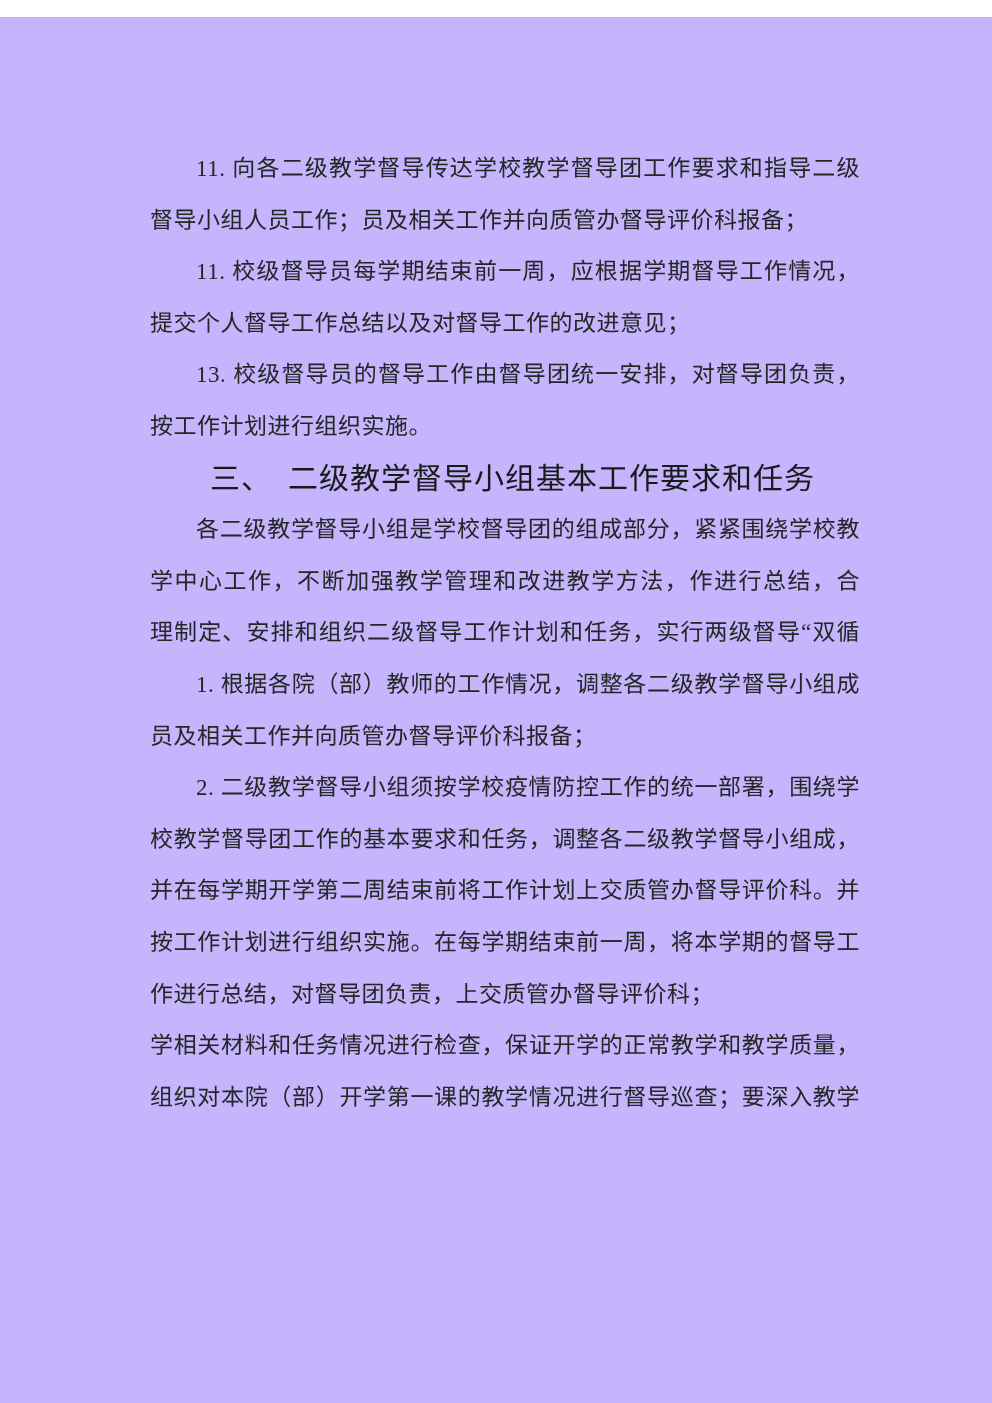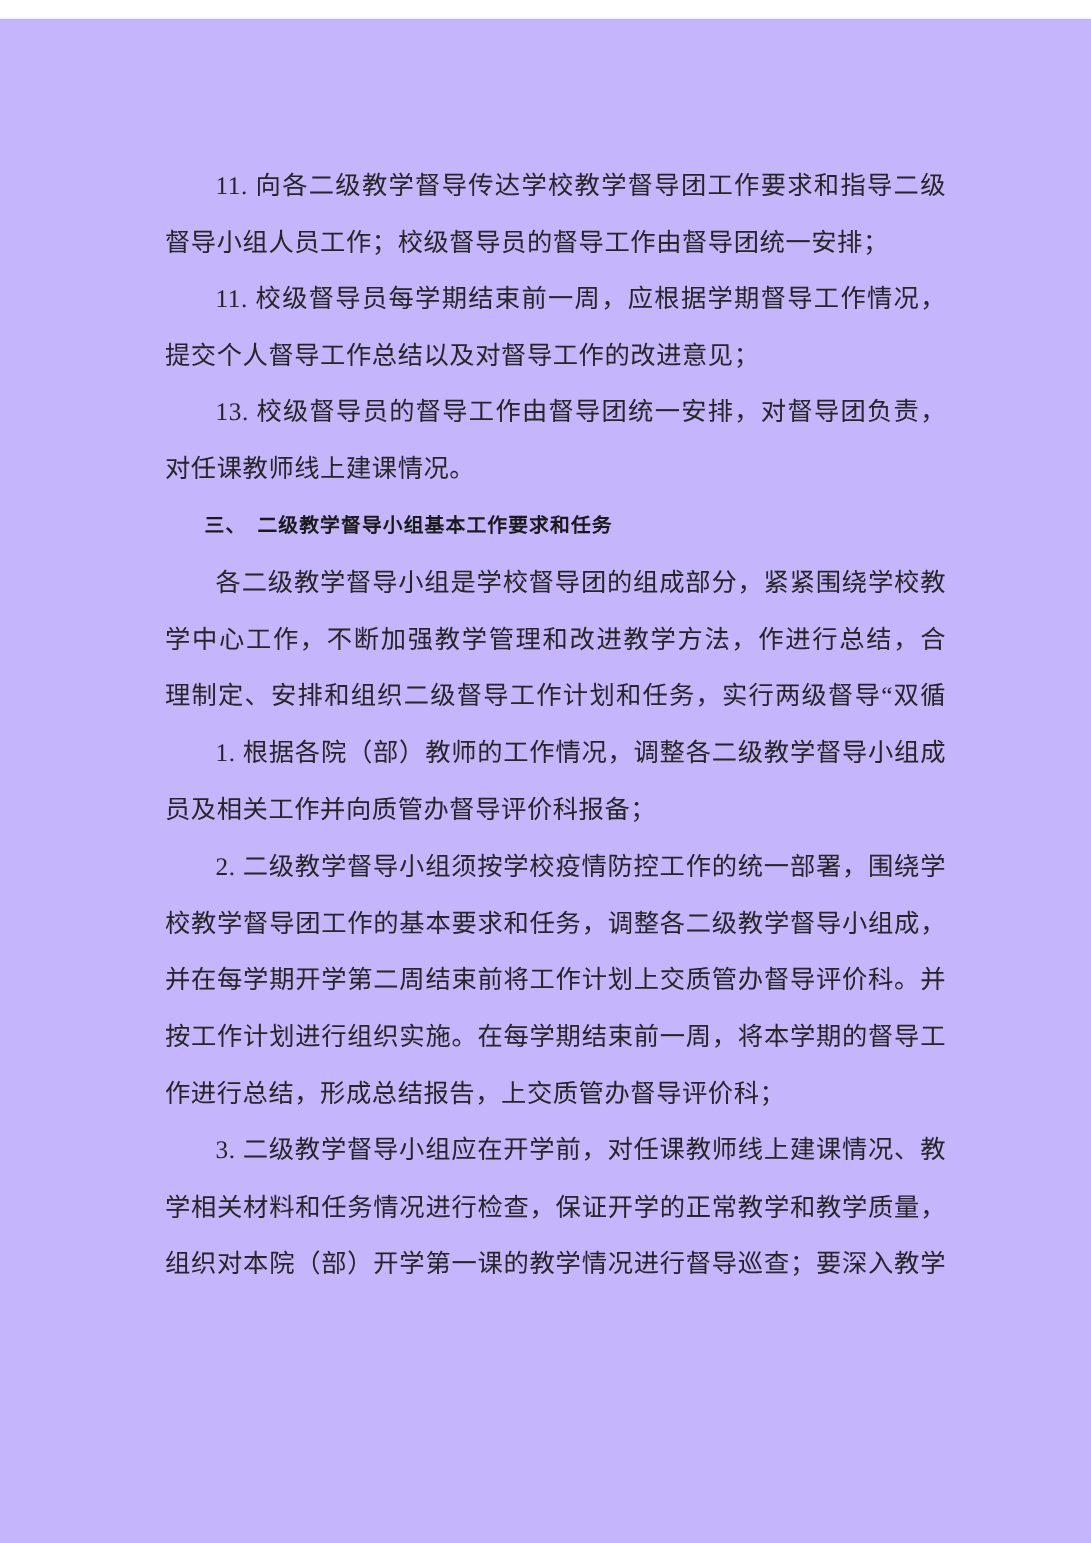--- a/index.html
+++ b/index.html
@@ -41,47 +41,47 @@
   }
   .line.end {
     text-align-last: left;
   }
   .heading-block {
     margin: 0;
     padding: 0;
   }
   .heading-block .line {
     font-family: "Liberation Sans", "DejaVu Sans", sans-serif;
-    font-weight: 700;
-    font-size: 18px;
+    font-weight: 400;
+    font-size: 30px;
     color: #1a1a1a;
     text-align-last: left;
     text-indent: 2em;
     letter-spacing: 1px;
   }
 </style>
 </head>
 <body>
 
 <div class="page">
   <div class="content">
 
     <p class="para">
       <span class="line first">11. 向各二级教学督导传达学校教学督导团工作要求和指导二级</span>
-      <span class="line end">督导小组人员工作；校级督导员的督导工作由督导团统一安排；</span>
+      <span class="line end">督导小组人员工作；员及相关工作并向质管办督导评价科报备；</span>
     </p>
 
     <p class="para">
       <span class="line first">11. 校级督导员每学期结束前一周，应根据学期督导工作情况，</span>
       <span class="line end">提交个人督导工作总结以及对督导工作的改进意见；</span>
     </p>
 
     <p class="para">
       <span class="line first">13. 校级督导员的督导工作由督导团统一安排，对督导团负责，</span>
-      <span class="line end">对任课教师线上建课情况。</span>
+      <span class="line end">按工作计划进行组织实施。</span>
     </p>
 
     <p class="para heading-block">
       <span class="line">三、　二级教学督导小组基本工作要求和任务</span>
     </p>
 
     <p class="para">
       <span class="line first">各二级教学督导小组是学校督导团的组成部分，紧紧围绕学校教</span>
       <span class="line">学中心工作，不断加强教学管理和改进教学方法，作进行总结，合</span>
       <span class="line">理制定、安排和组织二级督导工作计划和任务，实行两级督导“双循</span>
@@ -90,23 +90,22 @@
     <p class="para">
       <span class="line first">1. 根据各院（部）教师的工作情况，调整各二级教学督导小组成</span>
       <span class="line end">员及相关工作并向质管办督导评价科报备；</span>
     </p>
 
     <p class="para">
       <span class="line first">2. 二级教学督导小组须按学校疫情防控工作的统一部署，围绕学</span>
       <span class="line">校教学督导团工作的基本要求和任务，调整各二级教学督导小组成，</span>
       <span class="line">并在每学期开学第二周结束前将工作计划上交质管办督导评价科。并</span>
       <span class="line">按工作计划进行组织实施。在每学期结束前一周，将本学期的督导工</span>
-      <span class="line end">作进行总结，形成总结报告，上交质管办督导评价科；</span>
+      <span class="line end">作进行总结，对督导团负责，上交质管办督导评价科；</span>
     </p>
 
     <p class="para">
-      <span class="line first">3. 二级教学督导小组应在开学前，对任课教师线上建课情况、教</span>
       <span class="line">学相关材料和任务情况进行检查，保证开学的正常教学和教学质量，</span>
       <span class="line">组织对本院（部）开学第一课的教学情况进行督导巡查；要深入教学</span>
     </p>
 
   </div>
 </div>
 
 </body></html>

